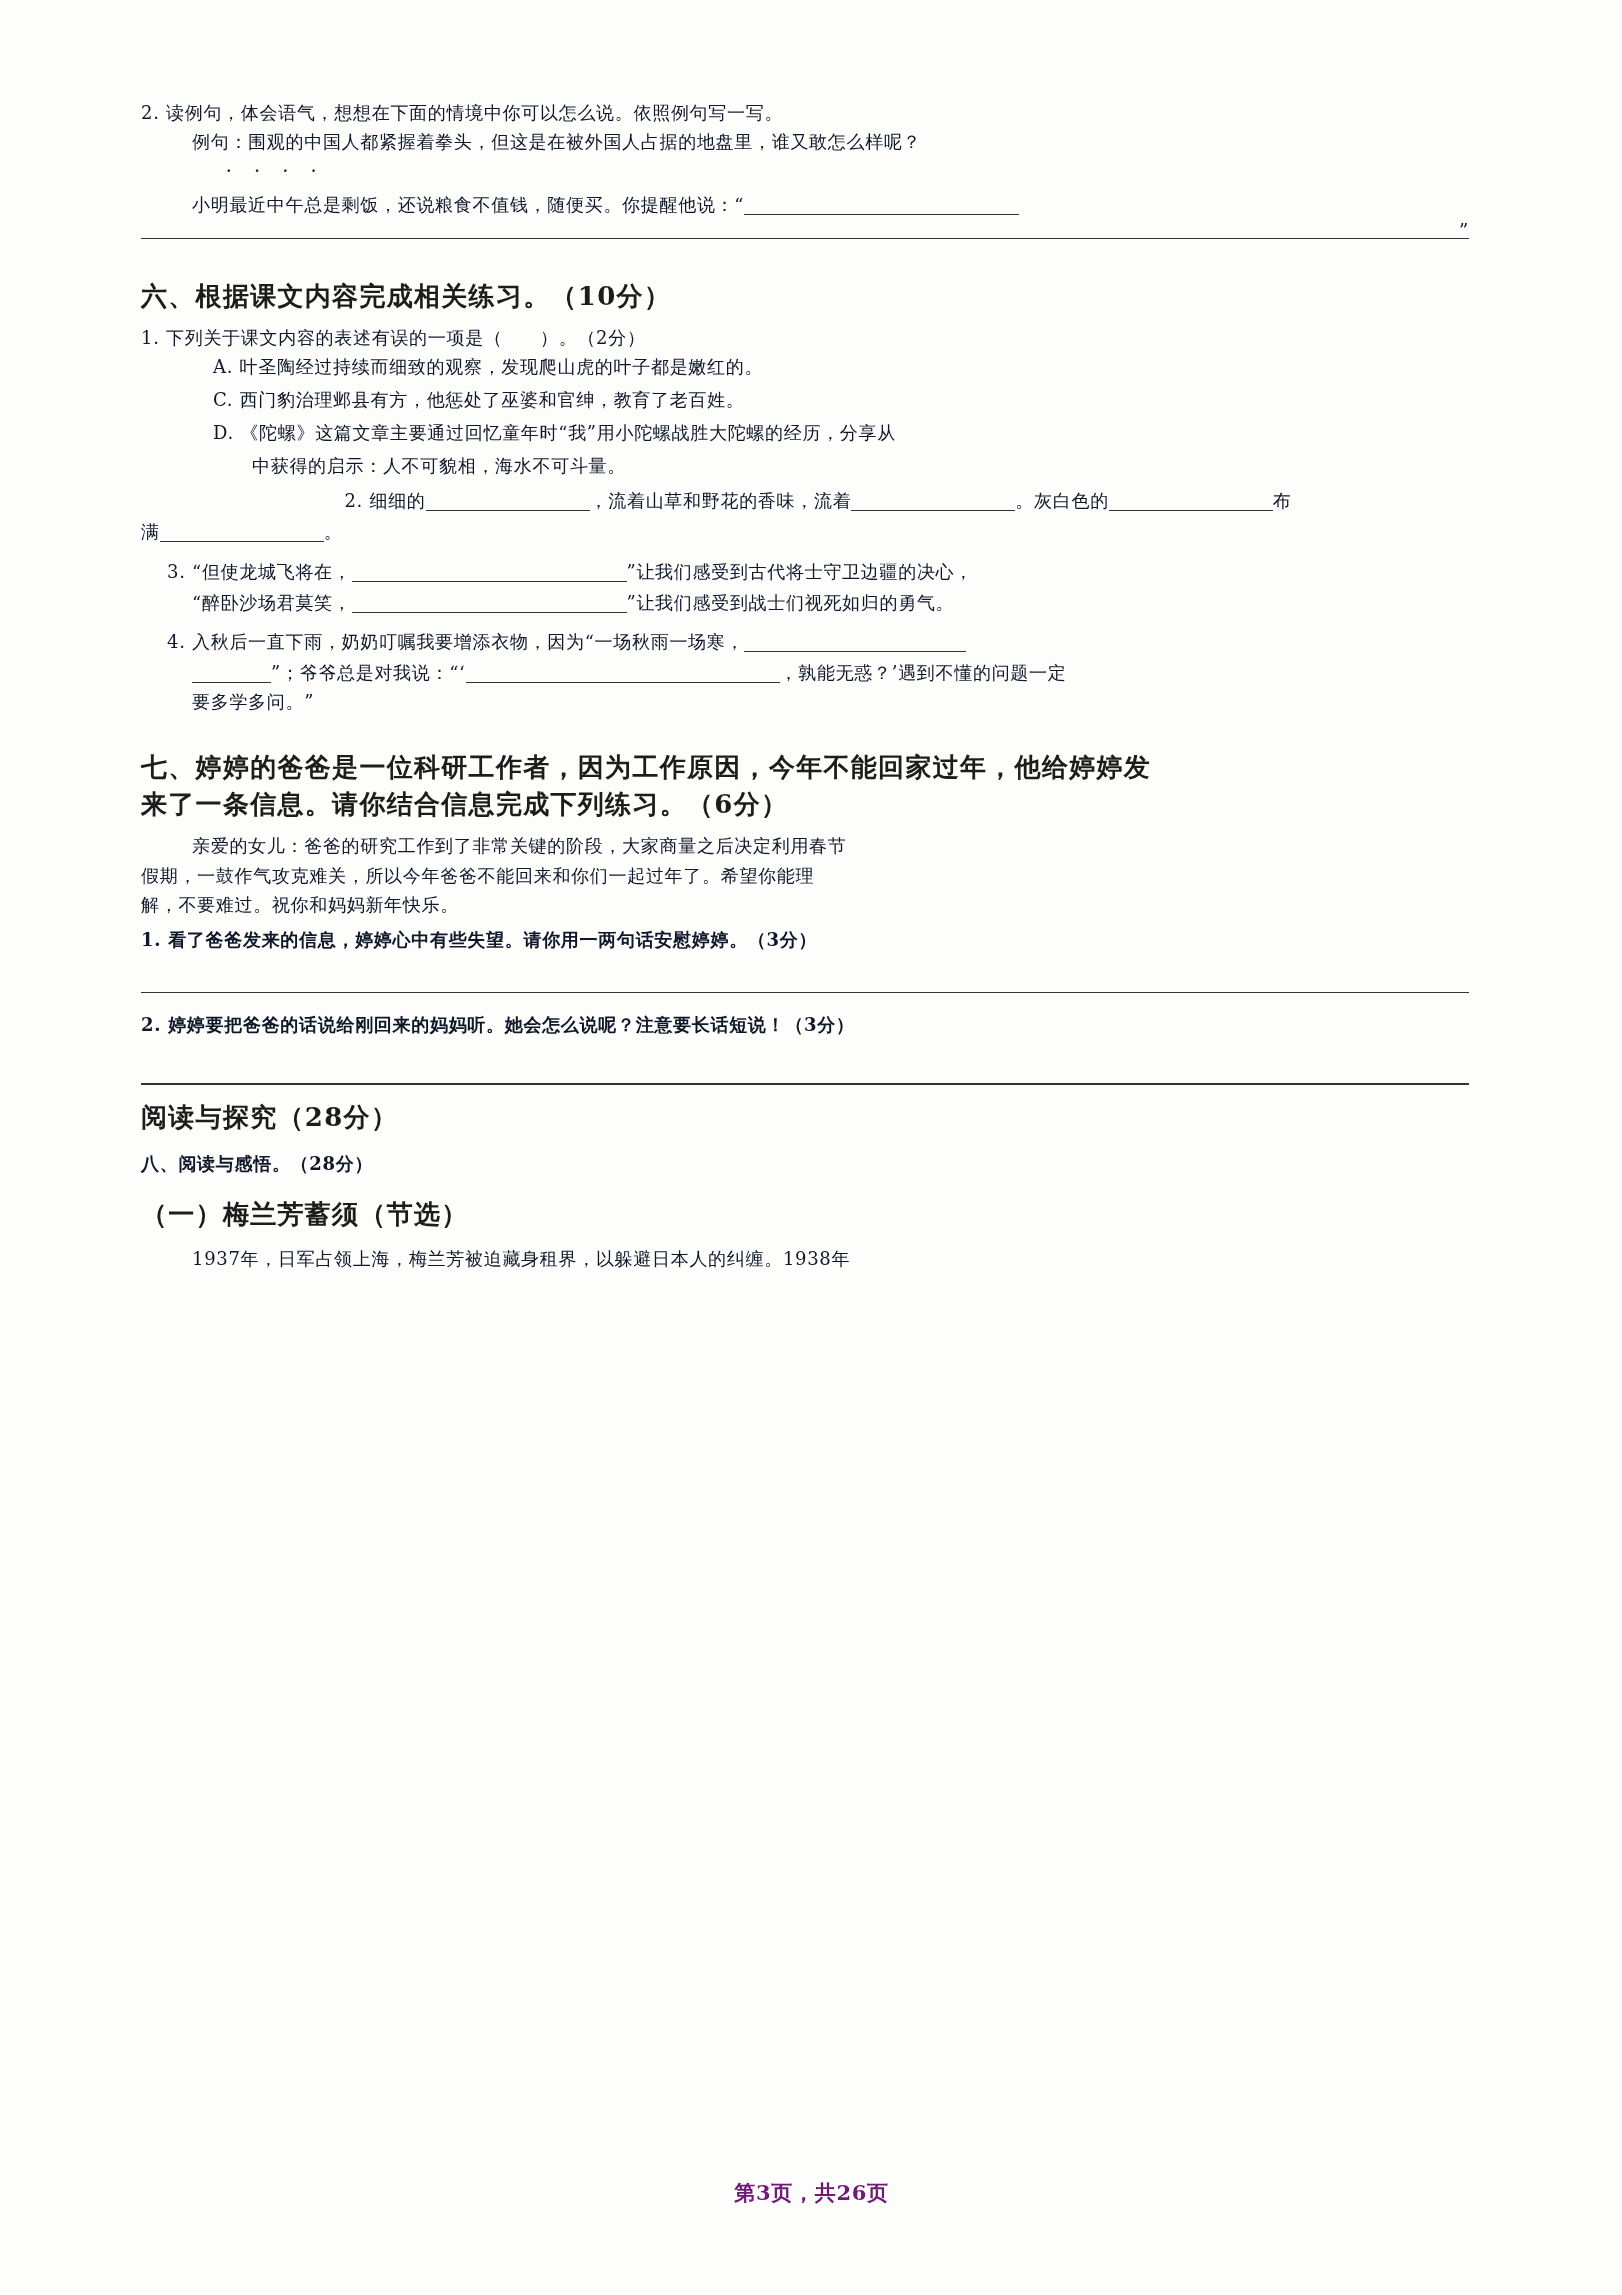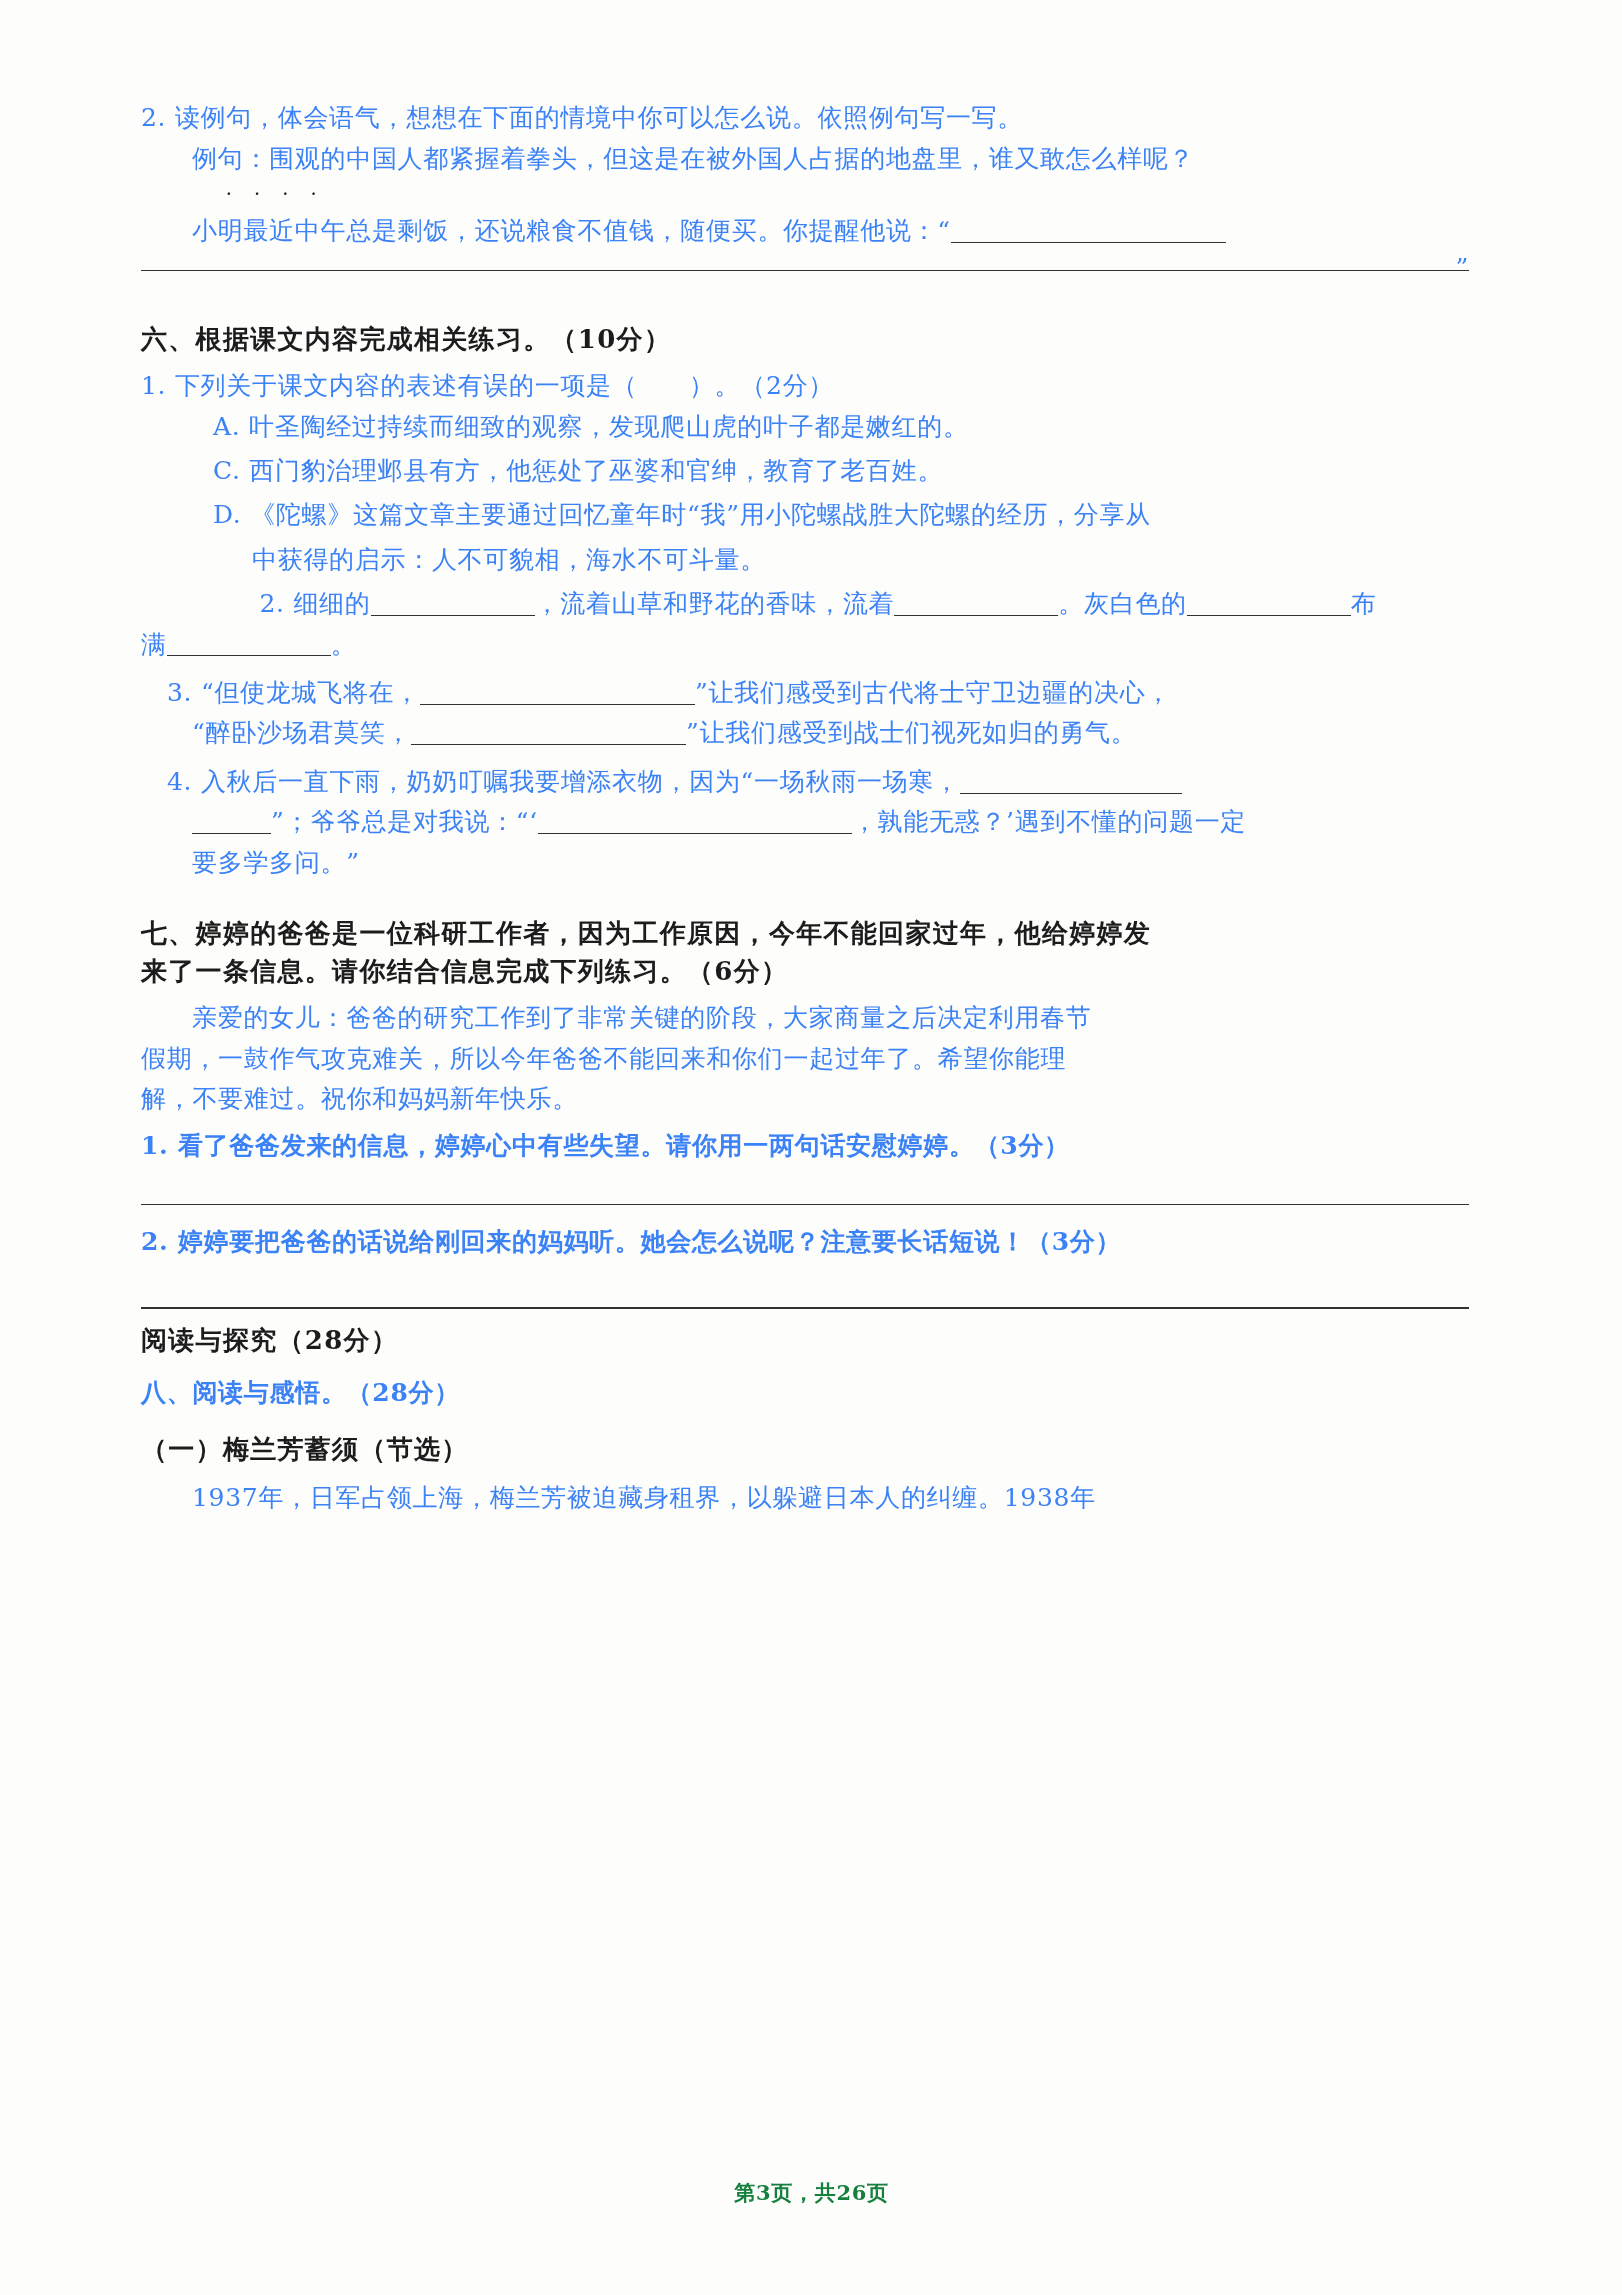--- a/index.html
+++ b/index.html
@@ -21,24 +21,24 @@
   }
   .sheet {
     position: absolute;
     left: 141px;
     top: 98px;
     width: 1328px;
     height: 2114px;
   }
   
   .line {
-    font-size: 25px;
+    font-size: 18px;
     line-height: 1.62;
     letter-spacing: 0.7px;
-    color: #3b82f6;
+    color: #0f172a;
   }
   .blk { margin-bottom: 6.5px; }
   .indent2 { padding-left: 51px; }
   .bold { font-weight: bold; }
   .sec-head {
     font-size: 26px;
     font-weight: bold;
     letter-spacing: 1.3px;
     margin-top: 33px;
     margin-bottom: 9.2px;
@@ -88,21 +88,21 @@
   }
   .footer {
     position: absolute;
     left: 0;
     top: 2179px;
     width: 1623px;
     text-align: center;
     font-size: 21px;
     font-weight: bold;
     letter-spacing: 0.7px;
-    color: #15803d;
+    color: #701a75;
   }
   .gapline { height: 22px; }
 </style>
 </head>
 <body>
 
 <div class="page">
   <div class="sheet">
 
     <div class="blk">

